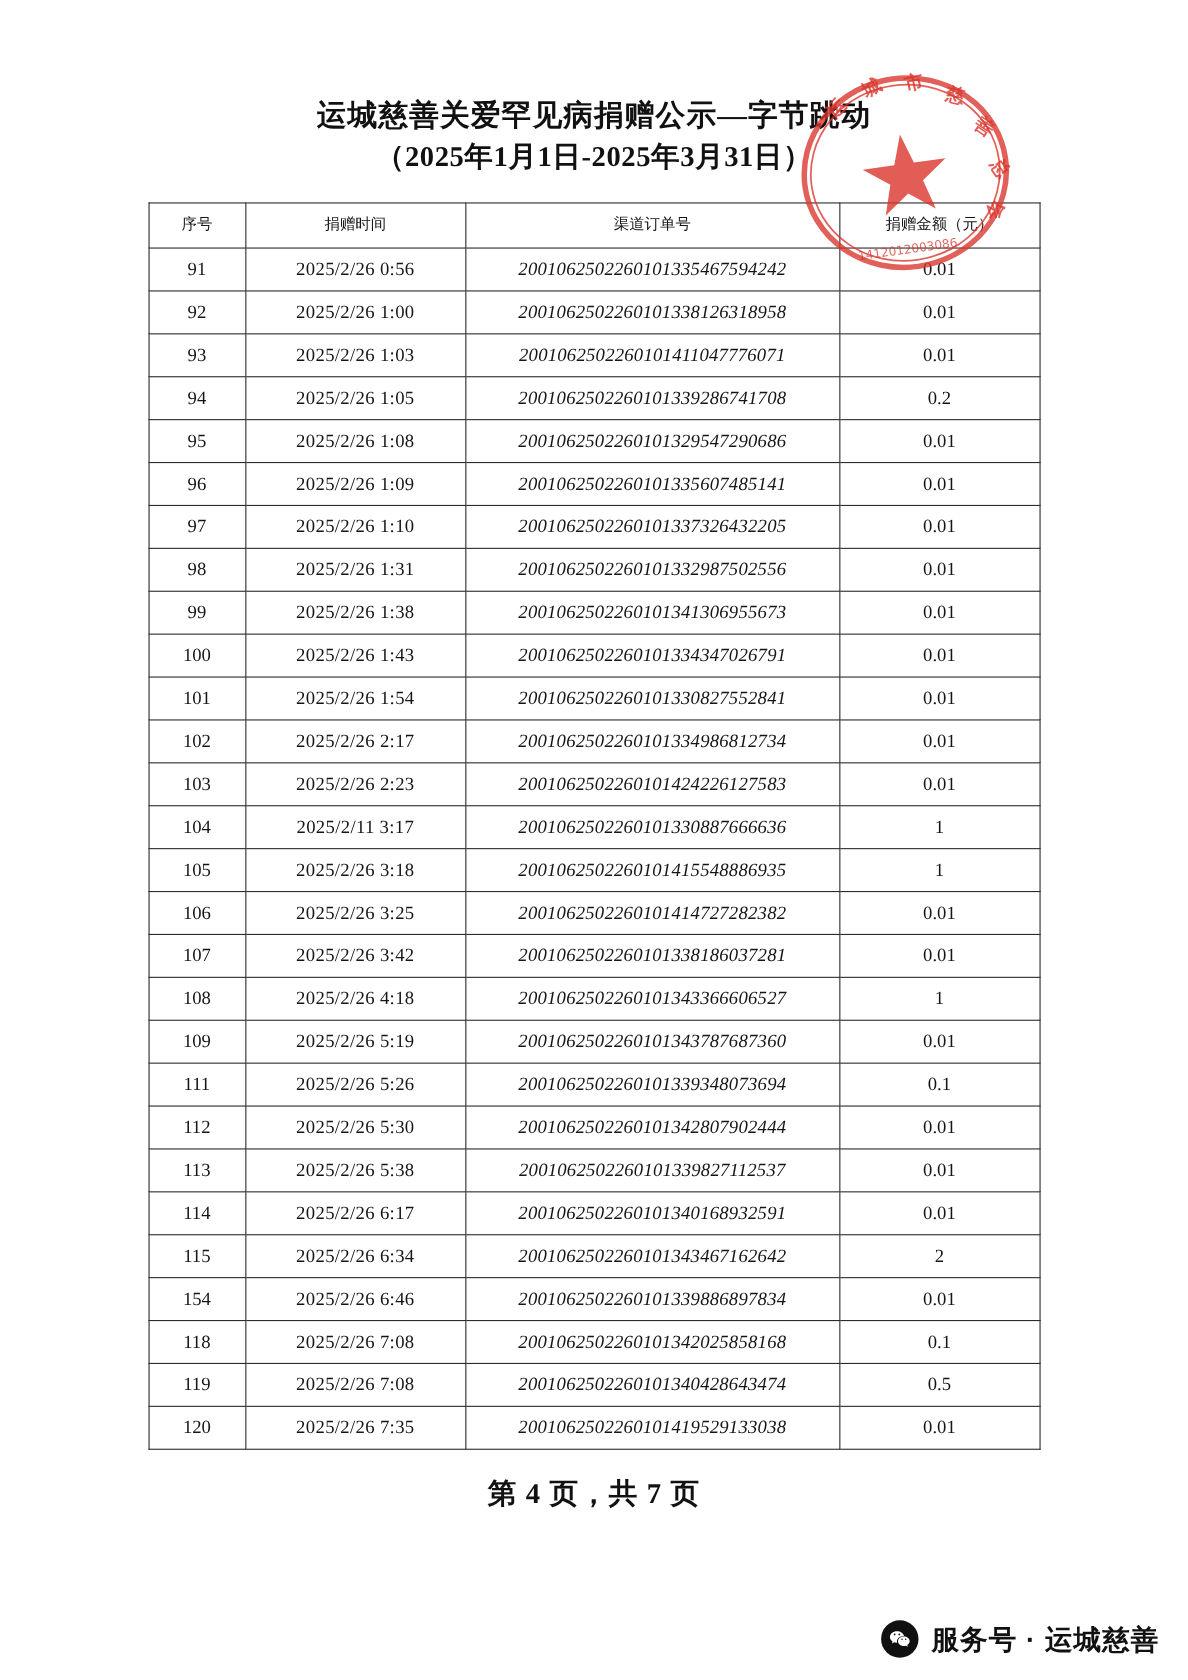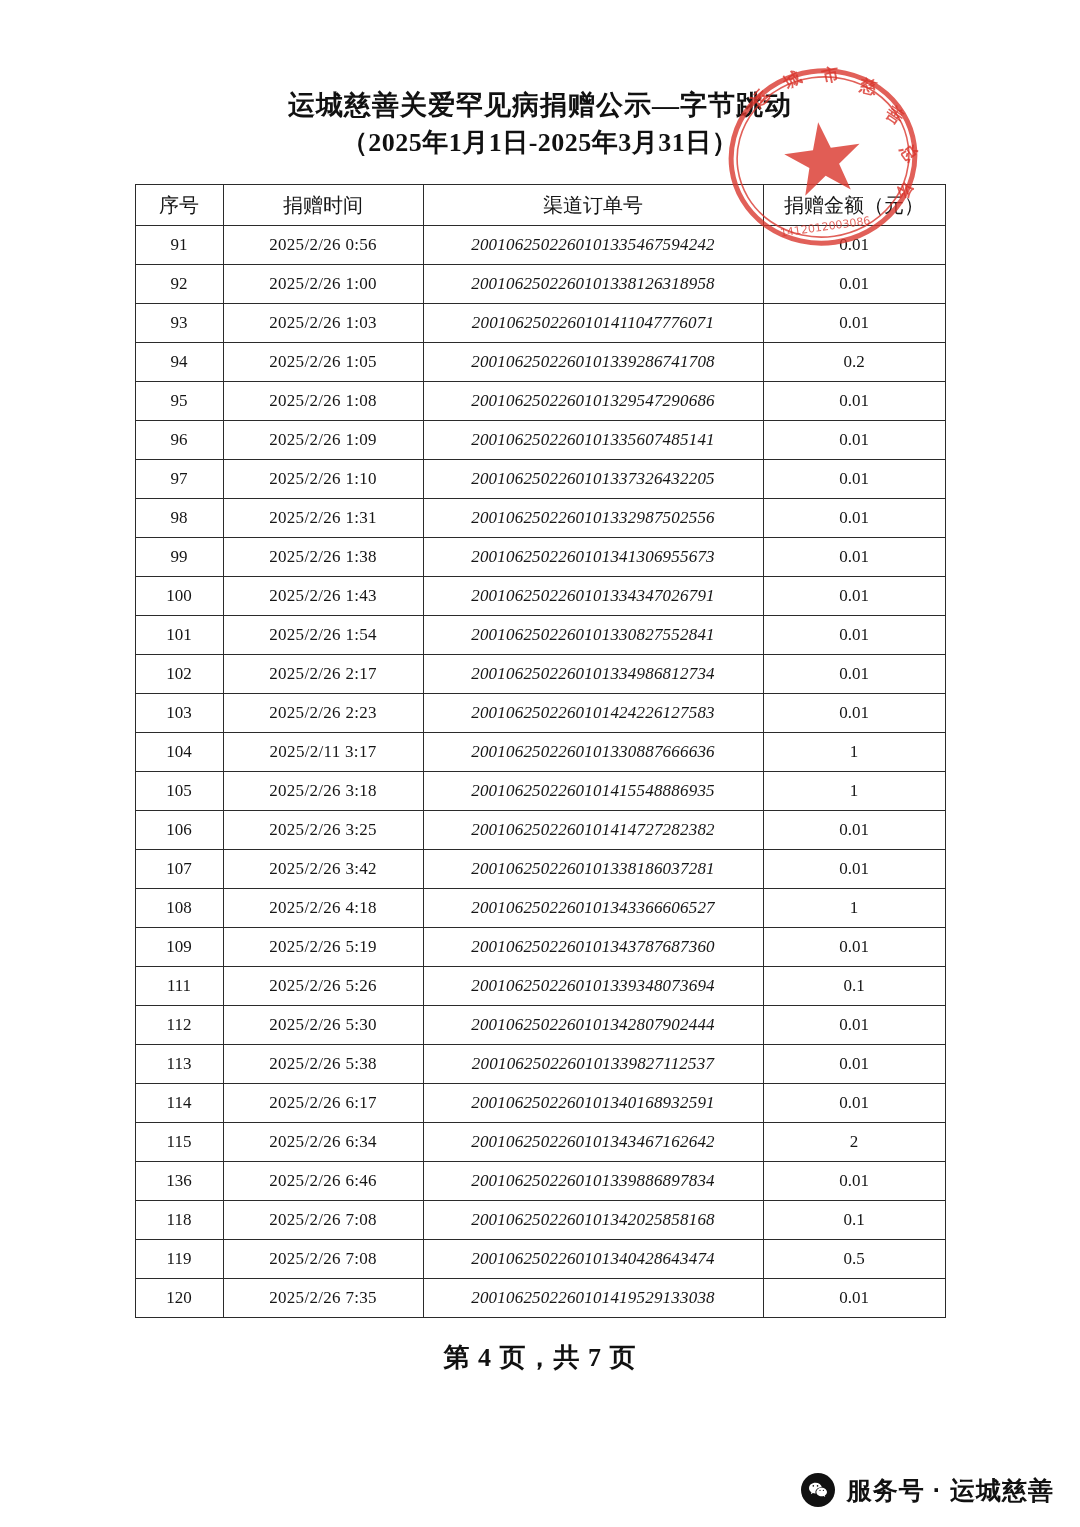--- a/index.html
+++ b/index.html
@@ -59,21 +59,21 @@
     font-size: 17px;
     height: 38px;
     line-height: 38px;
     padding: 0;
     font-weight: normal;
     color: #151515;
     white-space: nowrap;
     overflow: hidden;
   }
   table.donations th {
-    font-size: 20px;
+    font-size: 14px;
     height: 40px;
     line-height: 40px;
   }
   col.c-idx   { width: 88px; }
   col.c-time  { width: 200px; }
   col.c-order { width: 340px; }
   col.c-amt   { width: 182px; }
   td.idx   { font-size: 17px; }
   td.time  { font-size: 17px; letter-spacing: 0.3px; }
   td.order { font-size: 17.5px; letter-spacing: 0.2px; font-style: italic; }
@@ -299,21 +299,21 @@
           <td class="order">2001062502260101340168932591</td>
           <td class="amt">0.01</td>
         </tr>
         <tr>
           <td class="idx">115</td>
           <td class="time">2025/2/26  6:34</td>
           <td class="order">2001062502260101343467162642</td>
           <td class="amt">2</td>
         </tr>
         <tr>
-          <td class="idx">136</td>
+          <td class="idx">154</td>
           <td class="time">2025/2/26  6:46</td>
           <td class="order">2001062502260101339886897834</td>
           <td class="amt">0.01</td>
         </tr>
         <tr>
           <td class="idx">118</td>
           <td class="time">2025/2/26  7:08</td>
           <td class="order">2001062502260101342025858168</td>
           <td class="amt">0.1</td>
         </tr>

